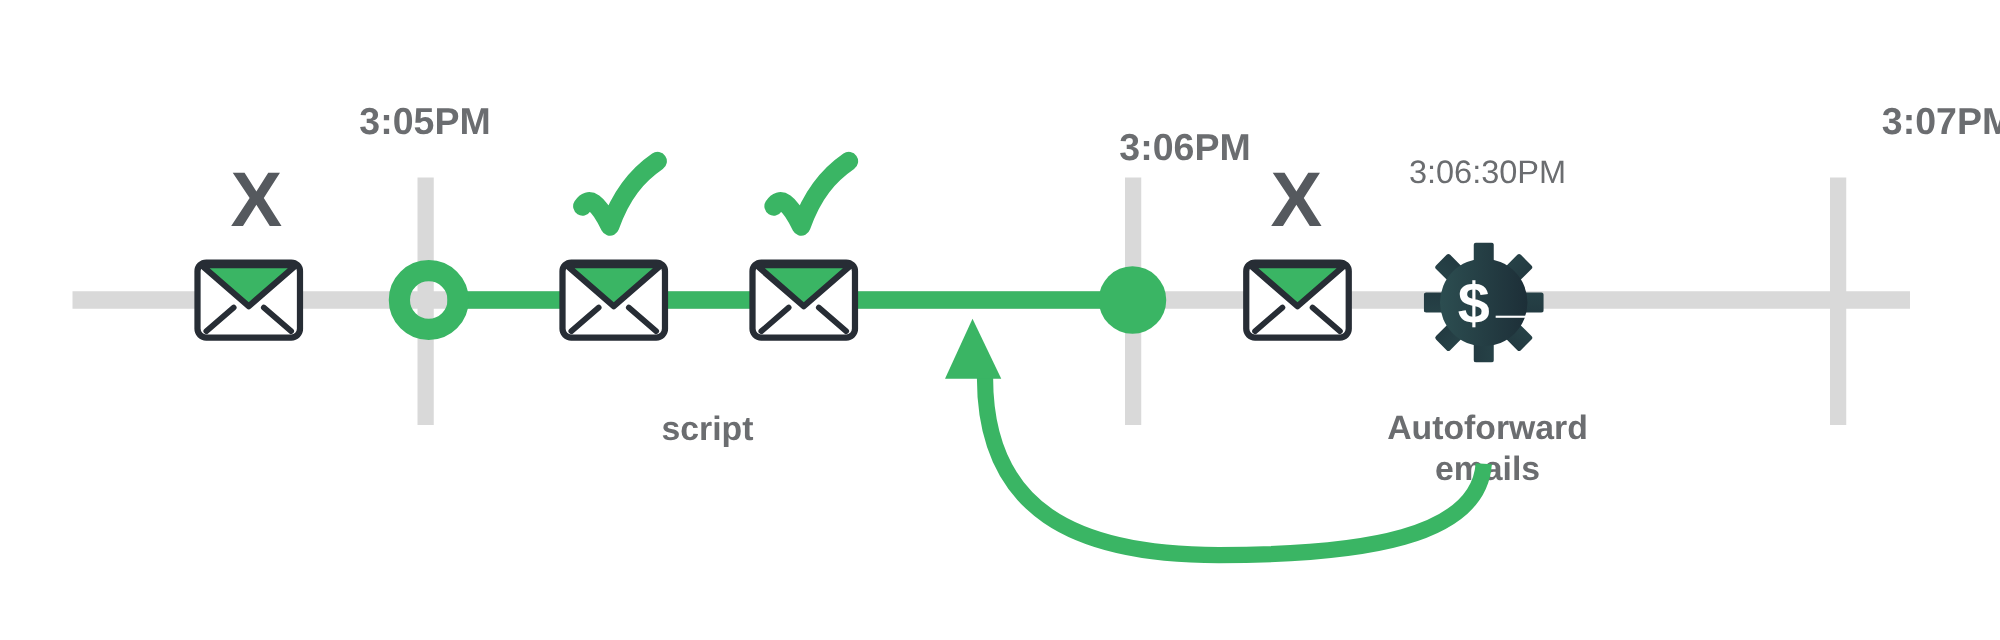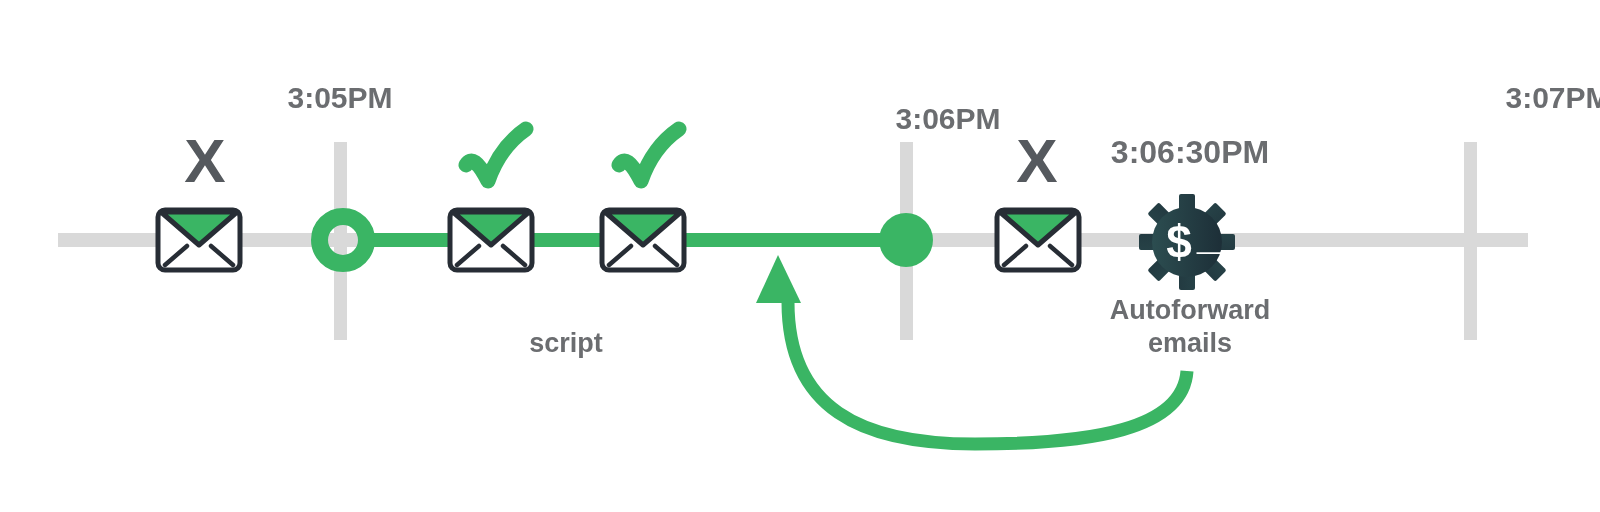--- a/index.html
+++ b/index.html
@@ -37,30 +37,30 @@
   .xmark{
     position:absolute;top:130px;transform:translateX(-50%);
     font-size:62px;font-weight:bold;color:var(--x-mark,#55595e);line-height:1;
   }
   .x-1{left:205px;}
   .x-2{left:1037px;}
   .check{position:absolute;width:78px;height:72px;top:121px;}
   .check-1{left:458px;}
   .check-2{left:611px;}
   .script-time{
-    position:absolute;top:136px;left:1190px;transform:translateX(-50%);
-    font-size:32px;font-weight:bold;color:var(--label-text,#6b6d70);white-space:nowrap;line-height:1;
+    position:absolute;top:124px;left:1190px;transform:translateX(-50%);
+    font-size:26px;font-weight:normal;color:var(--label-text,#6b6d70);white-space:nowrap;line-height:1;
   }
   .gear{position:absolute;left:1139px;top:194px;width:96px;height:96px;}
   .caption{
     position:absolute;top:294px;transform:translateX(-50%);text-align:center;
     font-size:27px;font-weight:bold;color:var(--label-text,#6b6d70);line-height:33px;white-space:nowrap;
   }
   .caption-emails{left:566px;}
-  .caption-script{left:1190px;}
+  .caption-script{left:1190px;margin-top:32px;}
   .arrow-overlay{position:absolute;left:0;top:0;width:1600px;height:512px;pointer-events:none;}
 </style>
 </head>
 <body>
 
 <div class="canvas">
 
   <div class="track"></div>
 
   <div class="tick tick-305"></div>

